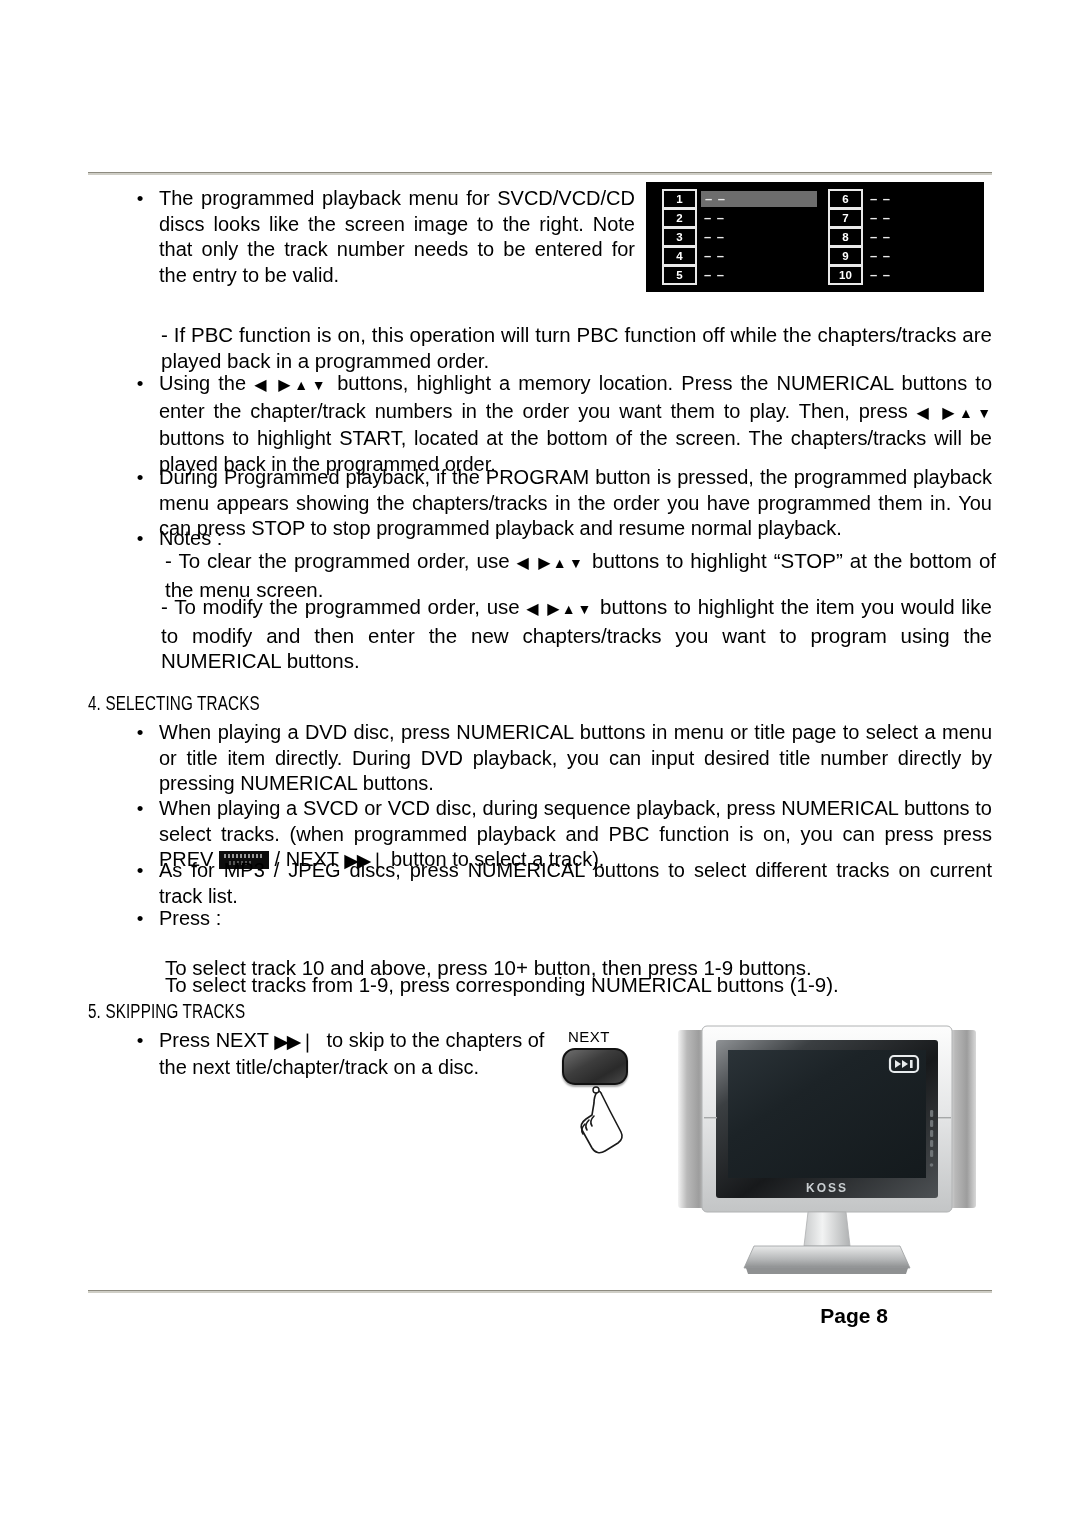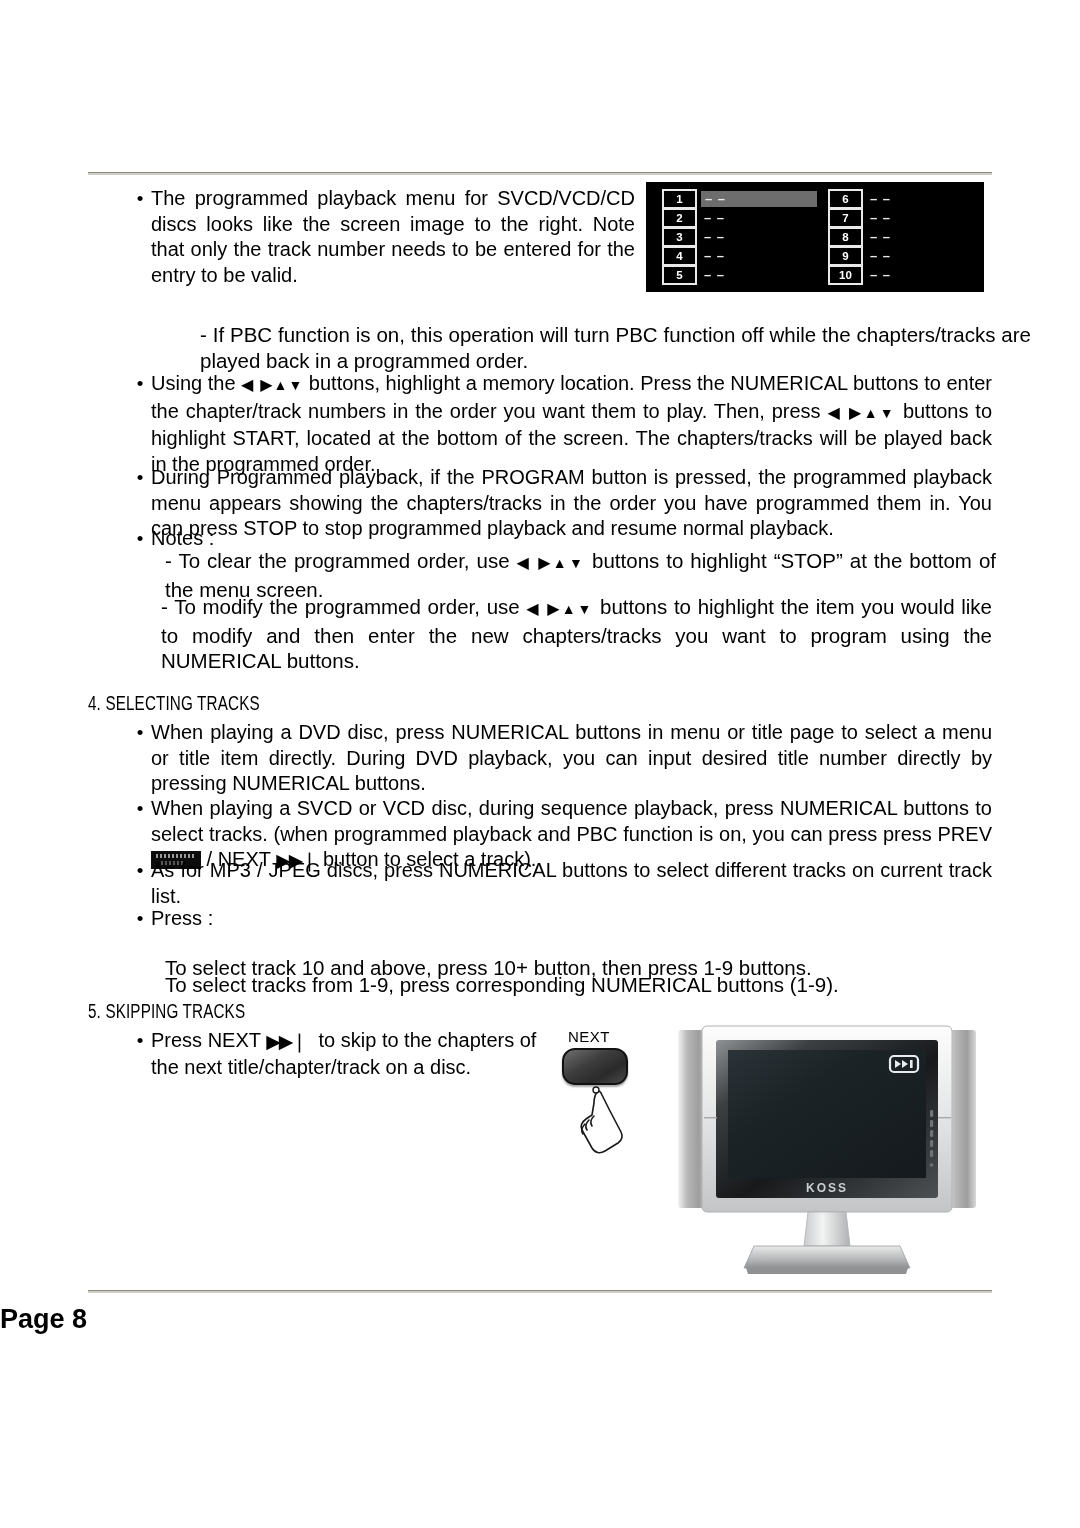--- a/index.html
+++ b/index.html
@@ -24,21 +24,21 @@
   
   .blk{position:absolute;font-size:20.5px;line-height:25.5px;}
   .just{text-align:justify;text-justify:inter-word;}
   .bullet{
     position:absolute;font-size:20px;line-height:25.5px;
   }
   .dot{
     position:absolute;left:0;top:0;width:10px;text-align:center;
     font-size:19px;line-height:25.5px;
   }
-  .btext{margin-left:16px;}
+  .btext{margin-left:24px;}
 
   .heading{
     position:absolute;
     font-family:"Liberation Sans", sans-serif;
     font-size:19.5px;font-weight:400;
     transform:scaleX(.78);transform-origin:left center;
     letter-spacing:.2px;white-space:nowrap;
   }
 
   .arrows{font-size:17px;letter-spacing:1px;white-space:nowrap;}
@@ -173,21 +173,21 @@
         <div class="pm-num">9</div>
         <div class="pm-val">– –</div>
       </div>
       <div class="pm-row">
         <div class="pm-num">10</div>
         <div class="pm-val">– –</div>
       </div>
     </div>
   </div>
 
-  <div class="blk just" style="left:161px;top:322px;width:831px;margin-left:39px;">- If PBC function is on, this operation will turn PBC function off while the chapters/tracks are played back in a programmed order.</div>
+  <div class="blk just" style="left:161px;top:322px;width:831px;">- If PBC function is on, this operation will turn PBC function off while the chapters/tracks are played back in a programmed order.</div>
 
   <div class="bullet" style="left:135px;top:371px;width:857px;">
     <span class="dot">•</span>
     <div class="btext just"><span>Using the</span> <span class="arrows"><span class="lr">◀</span> <span class="lr">▶</span><span class="ud">▲</span><span class="ud">▼</span></span> <span>buttons, highlight a memory location. Press the NUMERICAL buttons to enter the chapter/track numbers in the order you want them to play. Then, press</span> <span class="arrows"><span class="lr">◀</span> <span class="lr">▶</span><span class="ud">▲</span><span class="ud">▼</span></span> <span>buttons to highlight START, located at the bottom of the screen. The chapters/tracks will be played back in the programmed order.</span></div>
   </div>
 
   <div class="bullet" style="left:135px;top:465px;width:857px;">
     <span class="dot">•</span>
     <div class="btext just">During Programmed playback, if the PROGRAM button is pressed, the programmed playback menu appears showing the chapters/tracks in the order you have programmed them in. You can press STOP to stop programmed playback and resume normal playback.</div>
   </div>
@@ -314,15 +314,15 @@
 
       <text x="163" y="174" text-anchor="middle" font-family="'Liberation Sans', sans-serif" font-size="12" font-weight="700" letter-spacing="2" fill="#c9ced1">KOSS</text>
 
       <path d="M144 194 L182 194 L186 228 L140 228 Z" fill="url(#gNeck)" stroke="#aeb0b1" stroke-width="0.8"></path>
 
       <path d="M90 228 L236 228 L246 250 L80 250 Z" fill="url(#gBase)" stroke="#9b9d9e" stroke-width="0.8"></path>
       <path d="M82 250 L244 250 L242 256 L84 256 Z" fill="#8f9192"></path>
     </svg>
   </div>
 
-  <div style="position:absolute;left:0;top:1304px;width:888px;text-align:left;font-size:27px;font-weight:700;">Page 8</div>
+  <div style="position:absolute;left:0;top:1304px;width:888px;text-align:right;font-size:21px;font-weight:700;">Page 8</div>
 
 </div>
 
 </body></html>

